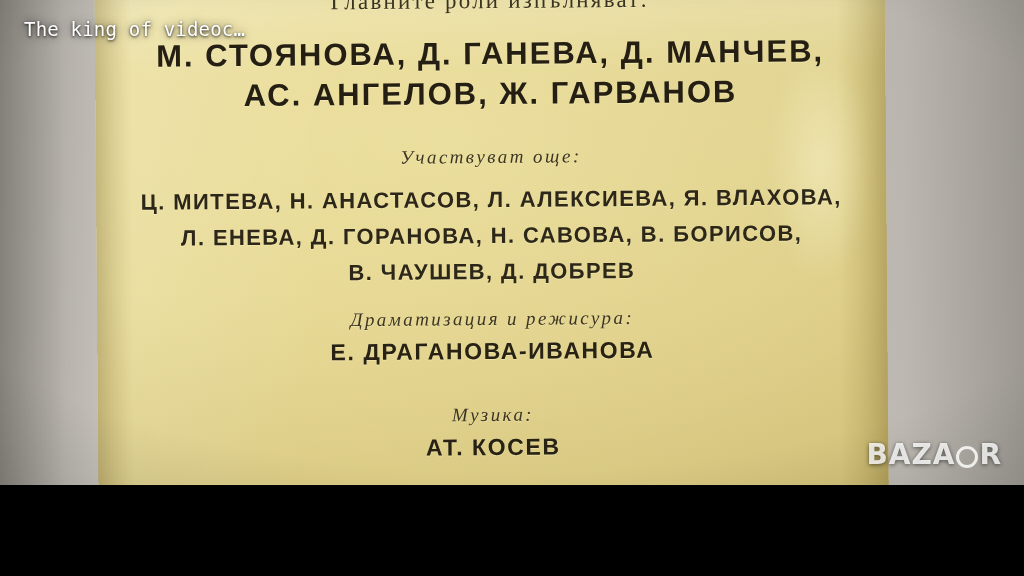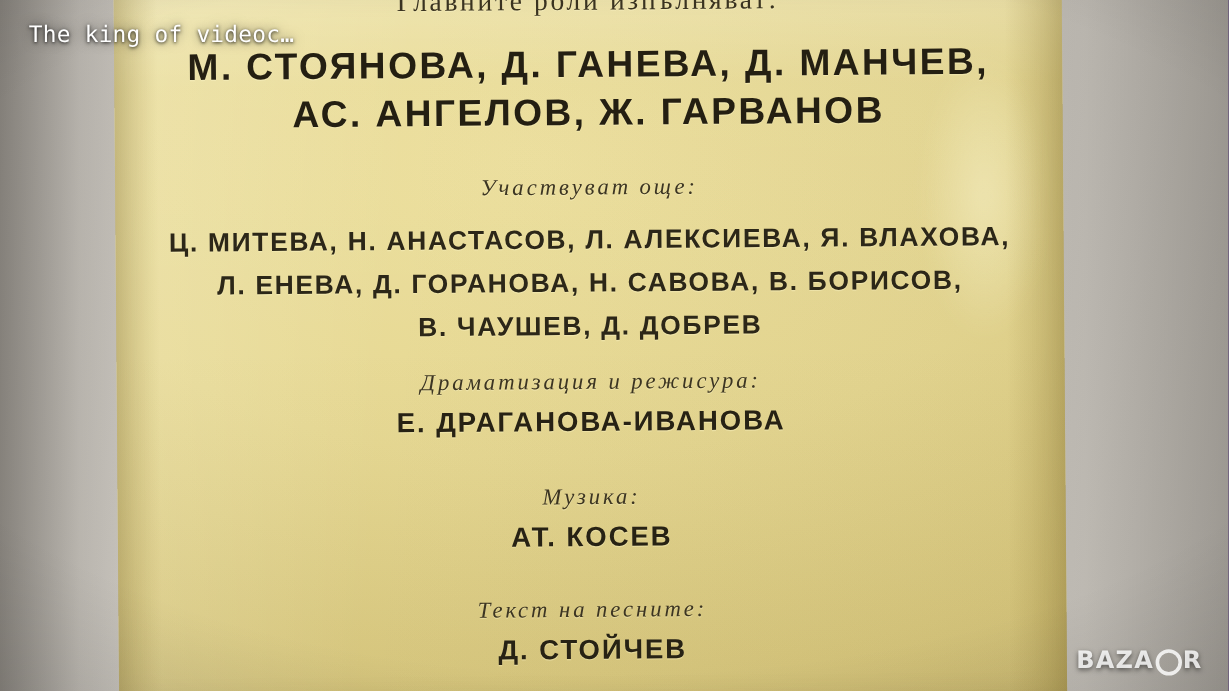--- a/index.html
+++ b/index.html
@@ -9,23 +9,23 @@
   }
   body {
     width: 1024px;
     height: 576px;
     overflow: hidden;
     font-family: "Liberation Sans", sans-serif;
   }
   .photo {
     position: relative;
     width: 1024px;
-    height: 576px;
+    height: 485px;
     overflow: hidden;
-    background: #4c1d95;
+    background: #404040;
   }
   
   .wall {
     position: absolute;
     inset: 0;
     background:
       linear-gradient(100deg, #bdb9b3 0%, #cbc7c0 18%, #c4c0b9 40%, #b9b5ae 70%, #cdc9c2 100%);
   }
   .wall-shadow-left {
     position: absolute;
@@ -151,21 +151,21 @@
     text-shadow: 0 1px 3px rgba(0,0,0,0.85), 0 0 10px rgba(0,0,0,0.6);
     white-space: nowrap;
   }
   
   .watermark {
     position: absolute;
     right: 22px;
     bottom: 14px;
     font-family: "DejaVu Sans", sans-serif;
     font-weight: bold;
-    font-size: 20px;
+    font-size: 28px;
     letter-spacing: 1px;
     color: rgba(255,255,255,0.82);
     text-shadow: 0 1px 4px rgba(0,0,0,0.55);
     display: flex;
     align-items: center;
   }
   .watermark .mark-dot {
     display: inline-block;
     width: 16px;
     height: 16px;

